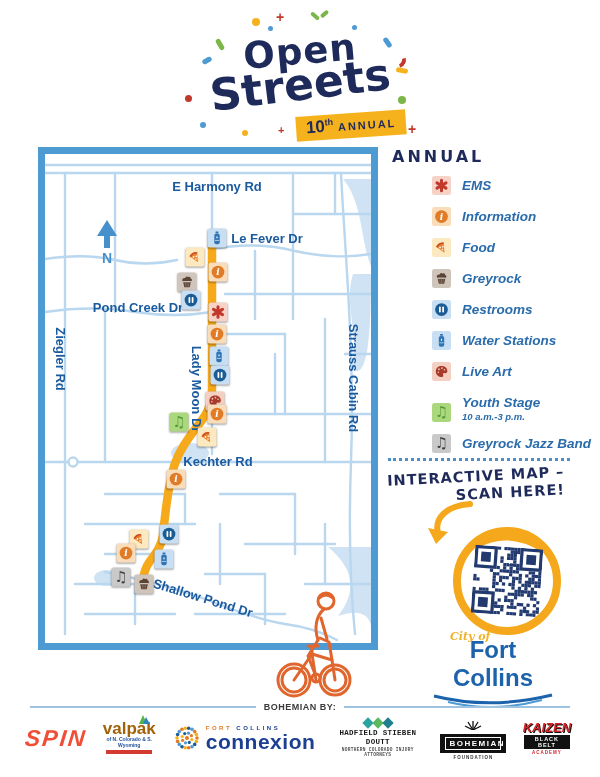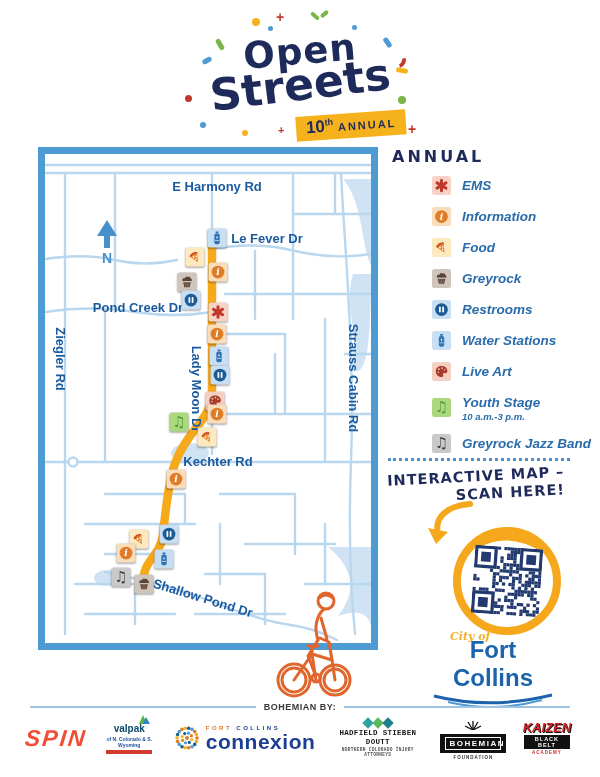--- a/index.html
+++ b/index.html
@@ -42,21 +42,21 @@
   .note { font-size:15px; line-height:1; font-weight:700; font-family:"DejaVu Sans", sans-serif; }
 
   .bg-ems { background:#f6d3c6; } .bg-info { background:#f9dcba; } .bg-food { background:#fce9bf; }
   .bg-dessert { background:#cfc5bb; } .bg-restrooms { background:#c8def2; } .bg-water { background:#c8def2; }
   .bg-liveart { background:#f4d0c3; } .bg-youth { background:#abd77d; } .bg-jazz { background:#c9c9c9; }
 
   
   .legend { position:absolute; left:392px; top:147px; width:200px; z-index:2; }
   .legend-title { font-size:16px; font-weight:900; letter-spacing:3px; color:#1e2a5a;
                   margin-bottom:10px; font-family:"DejaVu Sans", sans-serif; }
-  .legend-row { display:flex; align-items:center; gap:11px; margin-bottom:12px;padding-left:40px; }
+  .legend-row { display:flex; align-items:flex-end; gap:11px; margin-bottom:12px;padding-left:40px; }
   .m-icon { width:19px; height:19px; border-radius:2.5px; flex:0 0 19px;
             display:flex; align-items:center; justify-content:center; }
   .legend-label { color:#2a6cab; font-weight:700; font-style:italic; font-size:13.5px; line-height:19px; }
   .legend-sub { display:block; color:#2a6cab; font-weight:700; font-style:italic; font-size:9.5px; line-height:10px; }
 
   
   .cta-sep { position:absolute; left:388px; top:458px; width:182px; border-top:3px dotted #4a90cf; z-index:2; }
   .cta-1 { position:absolute; left:387px; top:468px; width:185px; font-size:14.5px; font-weight:900;
            letter-spacing:1px; color:#1e2a5a; transform:rotate(-3deg); font-family:"DejaVu Sans", sans-serif; }
   .cta-2 { position:absolute; left:387px; top:486px; width:178px; text-align:right; font-size:14.5px;
@@ -82,21 +82,21 @@
                    align-items:center; gap:8px; z-index:2; }
   .sponsored-row .line { flex:1; height:2px; background:#9dc3e0; }
   .sponsored-label { font-size:9px; font-weight:700; color:#3a3a3a; letter-spacing:0.5px; }
 
   .sponsors { position:absolute; left:25px; top:716px; width:550px; display:flex;
               justify-content:space-between; align-items:center; z-index:2; }
   .sp-spin { font-size:23px; font-weight:900; font-style:italic; letter-spacing:2px;
              color:#f04e37; transform:skew(-6deg); }
   .sp-valpak { text-align:center; width:60px; position:relative; }
   .sp-valpak .vp-ico { position:absolute; right:8px; top:-9px; }
-  .sp-valpak .vp-name { font-size:10px; font-weight:800; color:#0c4a6e; line-height:14px; }
+  .sp-valpak .vp-name { font-size:17px; font-weight:800; color:#a16207; line-height:14px; }
   .sp-valpak .vp-sub { font-size:5px; color:#1d4f9b; font-weight:700; line-height:6px; }
   .sp-valpak .vp-bar { height:4px; background:#d43a2f; width:46px; margin:2px auto 0 auto; }
   .sp-connexion { display:flex; align-items:center; gap:4px; }
   .sp-connexion .cx-top { font-size:6px; letter-spacing:2.5px; font-weight:700; line-height:7px; }
   .sp-connexion .cx-top .t1 { color:#e07b28; } .sp-connexion .cx-top .t2 { color:#1c3f94; }
   .sp-connexion .cx-name { font-size:21px; font-weight:700; color:#1c3f94; letter-spacing:0.5px; line-height:20px; }
   .sp-had { text-align:center; width:100px;font-family:Liberation Mono, monospace; }
   .sp-had .hd-name { font-size:7.5px; font-weight:800; color:#1a1a1a; letter-spacing:0.3px; line-height:9px; }
   .sp-had .hd-sub { font-size:4.5px; color:#555; font-weight:700; letter-spacing:0.3px; }
   .diamonds { display:flex; justify-content:center; gap:2px; margin-bottom:2px; }

